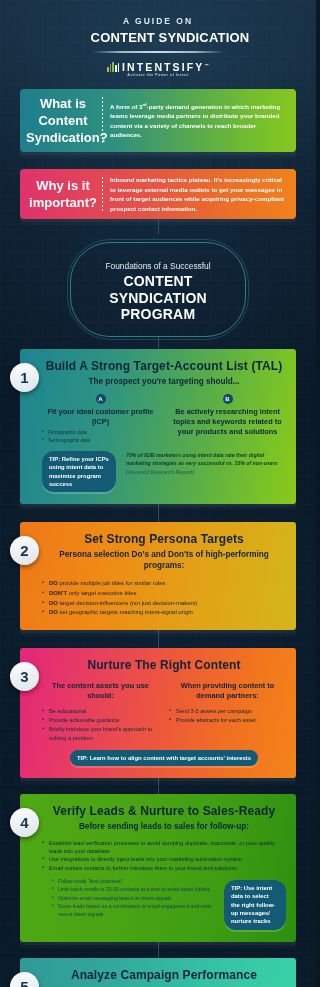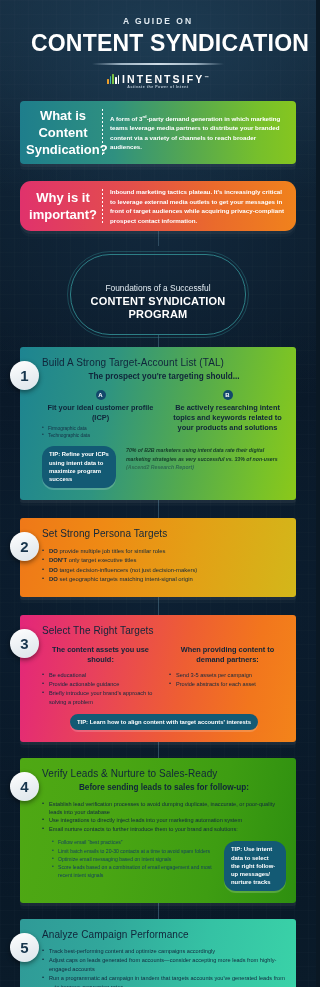--- a/index.html
+++ b/index.html
@@ -27,21 +27,21 @@
     background-size:14px 14px;
     pointer-events:none;
   }
 
   
   .hdr{ position:relative; padding-top:16px; text-align:center; }
   .hdr .kicker{
     font-size:8.5px; letter-spacing:2.0px; font-weight:700; color:#dfe8ef;
   }
   .hdr .title{
-    font-size:23px; font-weight:700; letter-spacing:.2px; margin-top:4px; color:#ffffff;margin-left:24px;
+    font-size:13px; font-weight:700; letter-spacing:.2px; margin-top:4px; color:#ffffff;margin-left:24px;
   }
   .hdr .rule{
     width:132px; height:1.5px; margin:6px auto 0;
     background:linear-gradient(90deg, rgba(180,200,215,0) 0%, #9fb4c4 22%, #cfdce6 50%, #9fb4c4 78%, rgba(180,200,215,0) 100%);
   }
 
   
   .logo{ display:flex; flex-direction:column; align-items:center; gap:1px; margin-top:9px; }
   .logo-row{ display:flex; align-items:flex-end; gap:3px; }
   .logo-bars{ display:flex; align-items:flex-end; gap:1px; height:10px; }
@@ -57,48 +57,48 @@
 
   
   .intro{ margin:12px 20px 0; }
   .icard{
     position:relative; display:flex; align-items:center;
     border-radius:4px; padding:6px 8px 6px 6px; min-height:44px;
     box-shadow:0 3px 0 rgba(255,255,255,.045), 0 6px 0 rgba(255,255,255,.022);
   }
   .icard + .icard{ margin-top:17px; }
   .icard.c1{ background:linear-gradient(90deg,#1e7e8c 0%, #2f9080 34%, #56a84f 62%, #76bf2c 86%, #86c61f 100%); }
-  .icard.c2{ background:linear-gradient(90deg,#e0326c 0%, #e34f4b 40%, #ea6a2c 70%, #f0821c 100%);border-radius:11px; }
+  .icard.c2{ background:linear-gradient(90deg,#e0326c 0%, #e34f4b 40%, #ea6a2c 70%, #f0821c 100%); }
   .icard .lbl{
     width:74px; flex:0 0 74px; text-align:center;
     font-size:13px; font-weight:700; line-height:1.32; color:#fff;
   }
   .icard .dots{
     flex:0 0 1px; align-self:stretch; margin:2px 7px 2px 2px;
     background-image:linear-gradient(#ffffff 48%, rgba(255,255,255,0) 0%);
     background-size:1px 4px; background-repeat:repeat-y;
   }
   .icard .txt{ flex:1; font-size:6.2px; line-height:1.52; color:#fff; font-weight:600; }
   .icard .txt sup{ font-size:4.2px; }
 
   
   .conn{ width:1px; margin:0 auto; background:#2f4c60; }
 
   
   .found-wrap{ margin-top:8px; display:flex; justify-content:center; }
   .found{
-    position:relative; width:176px; padding:28px 10px 13px;
+    position:relative; width:176px; padding:18px 10px 13px;
     text-align:center; border:1px solid #2d7f86; border-radius:40px;
   }
   .found:before{
     content:""; position:absolute; left:-4px; right:-4px; top:-4px; bottom:-4px;
     border:1px solid rgba(45,127,134,.45); border-radius:44px;
   }
   .found .l1{ font-size:8.4px; color:#e3ecf2; font-weight:400; }
-  .found .l2{ font-size:11px; font-weight:700; letter-spacing:.2px; margin-top:2px; line-height:1.18;text-align:center; }
+  .found .l2{ font-size:14px; font-weight:700; letter-spacing:.2px; margin-top:2px; line-height:1.18;text-align:center; }
 
   
   .step{ position:relative; margin:0 20px; }
   .band{
     position:relative; border-radius:3px; color:#10253a;
     padding:10px 10px 12px 22px;
     box-shadow:0 3px 0 rgba(255,255,255,.05), 0 6px 0 rgba(255,255,255,.025);
   }
   .band.s1{ background:linear-gradient(100deg,#1d8491 0%, #2f9480 32%, #55ab4c 62%, #79c228 88%, #8bc81a 100%); }
   .band.s2{ background:linear-gradient(100deg,#ef7818 0%, #ef8a14 30%, #e3a016 62%, #d9ae18 85%, #d3b71a 100%); }
@@ -108,21 +108,21 @@
 
   .numcircle{
     position:absolute; left:-10px; top:14px; z-index:4;
     width:29px; height:29px; border-radius:50%;
     background:linear-gradient(160deg,#ffffff 0%, #e9eef2 60%, #dde5eb 100%);
     display:flex; align-items:center; justify-content:center;
     font-size:15px; font-weight:700; color:#17354d;
     box-shadow:0 2px 5px rgba(0,0,0,.45);
   }
 
-  .band h3{ font-size:10px; font-weight:400; color:#10253a; letter-spacing:.1px; }
+  .band h3{ text-align:center; font-size:12px; font-weight:700; color:#10253a; letter-spacing:.1px; }
   .band .sub{ text-align:center; font-size:8.2px; font-weight:700; color:#10253a; margin-top:4px; line-height:1.3; }
 
   .cols{ display:flex; gap:10px; margin-top:7px; }
   .col{ flex:1; }
   .abadge{
     width:10px; height:10px; border-radius:50%; margin:0 auto;
     background:#13486b; color:#fff; font-size:6px; font-weight:700;
     display:flex; align-items:center; justify-content:center;
   }
   .chead{ text-align:center; font-size:7.4px; font-weight:700; line-height:1.34; margin-top:3px; color:#10253a; }
@@ -245,35 +245,36 @@
       </div>
     </div>
   </div>
 
   <div class="conn" style="height:18px"></div>
 
   <div class="step">
     <div class="numcircle">2</div>
     <div class="band s2">
       <h3>Set Strong Persona Targets</h3>
+      <div class="sub">Persona selection Do's and Don'ts of high-performing programs:</div>
       <ul class="blist" style="margin-top:8px">
         <li><b>DO</b><span> provide multiple job titles for similar roles</span></li>
         <li><b>DON'T</b><span> only target executive titles</span></li>
         <li><b>DO</b><span> target decision-influencers (not just decision-makers)</span></li>
         <li><b>DO</b><span> set geographic targets matching intent-signal origin</span></li>
       </ul>
     </div>
   </div>
 
   <div class="conn" style="height:18px"></div>
 
   <div class="step">
     <div class="numcircle">3</div>
     <div class="band s3">
-      <h3>Select The Right Targets</h3>
+      <h3>Nurture The Right Content</h3>
       <div class="cols3">
         <div class="col">
           <div class="chead">The content assets you use should:</div>
           <ul class="blist sm">
             <li>Be educational</li>
             <li>Provide actionable guidance</li>
             <li>Briefly introduce your brand's approach to solving a problem</li>
           </ul>
         </div>
         <div class="col">

